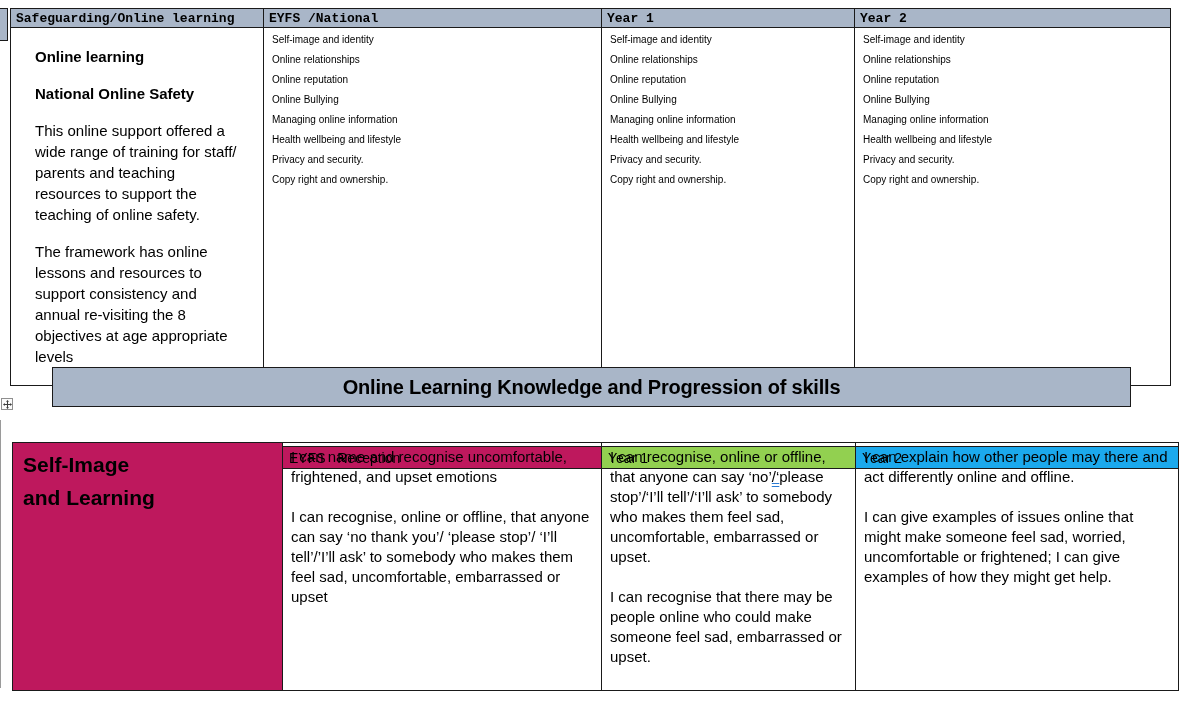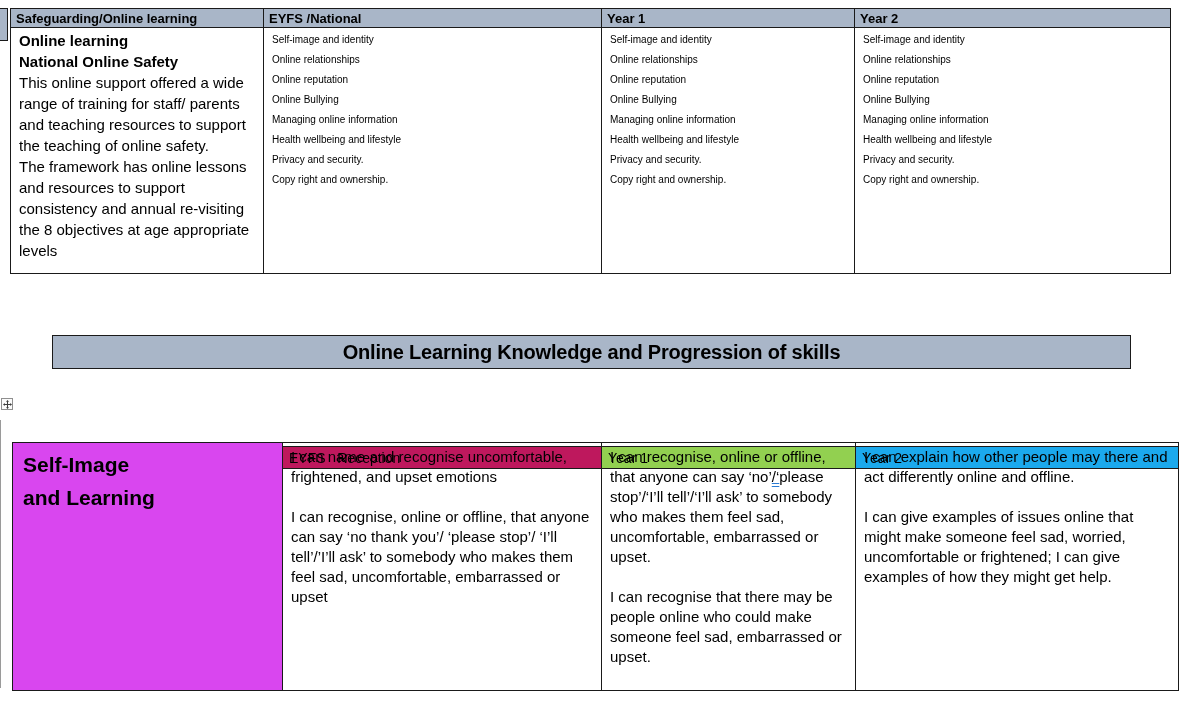--- a/index.html
+++ b/index.html
@@ -20,30 +20,30 @@
   
   table { border-collapse:collapse; table-layout:fixed; }
   .t1 { position:absolute; left:10px; top:8px; width:1160px; }
   .t1 td { border:1.5px solid #1a1a1a; box-sizing:border-box; }
   .t1-title {
     background:#a9b6c8; height:33px; text-align:center;
     font-weight:bold; font-size:22px; white-space:pre-wrap;
   }
   .t1-head td {
     background:#a9b6c8; font-weight:bold; font-size:13px;
-    padding:1px 5px; height:19px; vertical-align:middle;
+    padding:1px 5px; height:19px; vertical-align:middle;font-family:Liberation Mono, monospace;
   }
   .t1-body td { vertical-align:top; padding:2px 8px; font-size:15px; height:246px; }
-  .t1-body p { margin:0; line-height:21px; }
+  .t1-body p { margin:16px; line-height:21px; }
   .bold { font-weight:bold; }
   .strand { line-height:20px; font-size:10px; }
 
   
   .banner {
-    position:absolute; left:52px; top:335px; width:1079px; height:34px;
+    position:absolute; left:52px; top:367px; width:1079px; height:40px;
     background:#a9b6c8; border:1.5px solid #1a1a1a; box-sizing:border-box;
     display:flex; align-items:center; justify-content:center;
     font-weight:bold; font-size:20px; letter-spacing:-0.2px;
   }
 
   
   .move-handle {
     position:absolute; left:1px; top:398px; width:12px; height:12px;
     background:#fbfbfb; border:1px solid #8f8f8f; box-sizing:border-box;
     display:flex; align-items:center; justify-content:center;
@@ -65,21 +65,21 @@
   .c-y1  { background:#92d050; }
   .c-y2  { background:#1ba9ed; }
 
   .t2b { position:absolute; left:12px; top:442px; width:1166px; }
   .t2b td {
     border:1.5px solid #1a1a1a; box-sizing:border-box;
     vertical-align:top; padding:4px 8px; font-size:15px; height:248px;
   }
   .t2b p { margin:0 0 20px 0; line-height:20px; }
   .t2b p:last-child { margin-bottom:0; }
-  .label-cell { background:#d946ef; }
+  .label-cell { background:#be185d; }
   .row-label {
     font-weight:bold; font-size:21px; line-height:31px; margin:2px 0 0 2px;
   }
   .grammar-mark {
     text-decoration-line:underline;
     text-decoration-style:double;
     text-decoration-color:#2b7cd3;
   }
 </style>
 </head>

